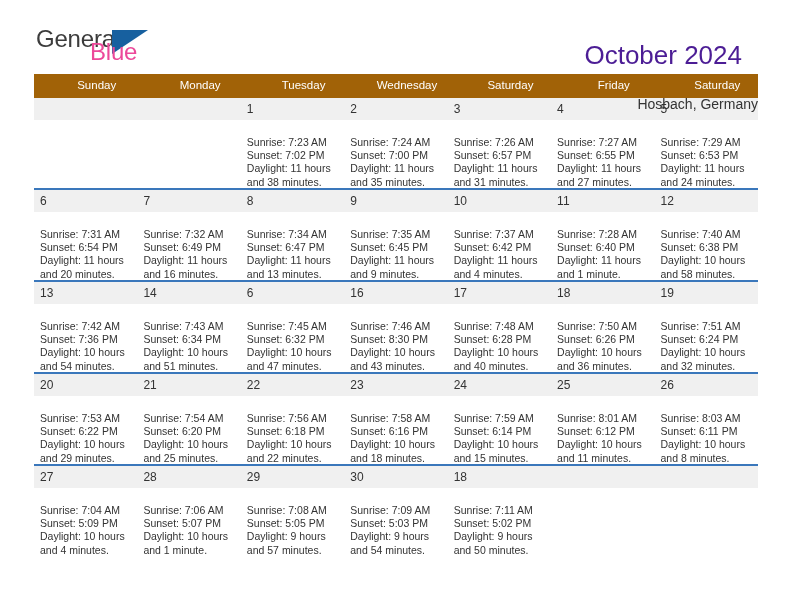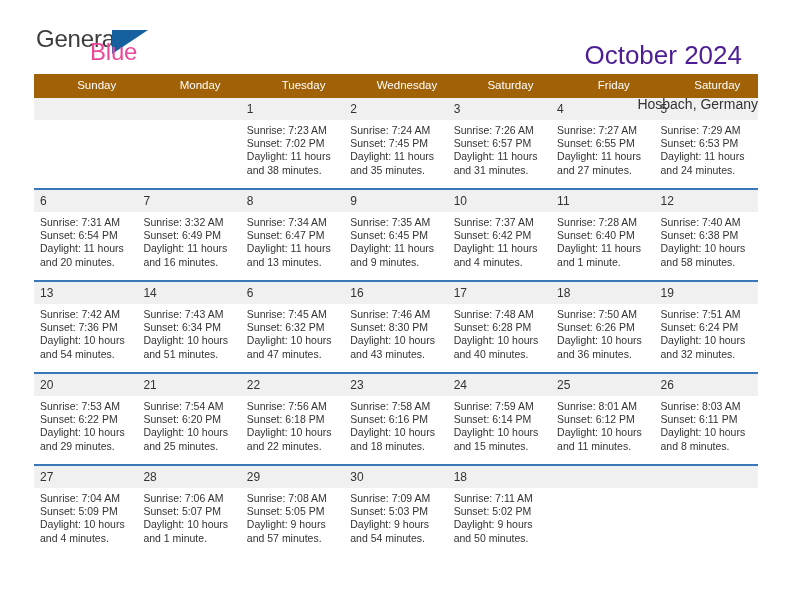--- a/index.html
+++ b/index.html
@@ -119,21 +119,21 @@
     font-size: 12px;
     line-height: 14px;
     color: #333333;
     padding: 4px 0 4px 6px;
     height: 14px;
   }
   .daynum.empty {
     color: transparent;
   }
   .details {
-    padding: 4px 4px 0 6px;
+    padding: 16px 4px 0 6px;
     font-size: 10.5px;
     line-height: 13.2px;
     color: #333333;
   }
   .details div {
     white-space: nowrap;
   }
 </style>
 </head>
 <body>
@@ -200,21 +200,21 @@
                 <div>Daylight: 11 hours</div>
                 <div>and 38 minutes.</div>
               </div>
             </div>
           </td>
           <td>
             <div class="cell-inner">
               <div class="daynum">2</div>
               <div class="details">
                 <div>Sunrise: 7:24 AM</div>
-                <div>Sunset: 7:45 PM</div>
+                <div>Sunset: 7:00 PM</div>
                 <div>Daylight: 11 hours</div>
                 <div>and 35 minutes.</div>
               </div>
             </div>
           </td>
           <td>
             <div class="cell-inner">
               <div class="daynum">3</div>
               <div class="details">
                 <div>Sunrise: 7:26 AM</div>
@@ -256,21 +256,21 @@
                 <div>Sunset: 6:54 PM</div>
                 <div>Daylight: 11 hours</div>
                 <div>and 20 minutes.</div>
               </div>
             </div>
           </td>
           <td>
             <div class="cell-inner">
               <div class="daynum">7</div>
               <div class="details">
-                <div>Sunrise: 3:32 AM</div>
+                <div>Sunrise: 7:32 AM</div>
                 <div>Sunset: 6:49 PM</div>
                 <div>Daylight: 11 hours</div>
                 <div>and 16 minutes.</div>
               </div>
             </div>
           </td>
           <td>
             <div class="cell-inner">
               <div class="daynum">8</div>
               <div class="details">

